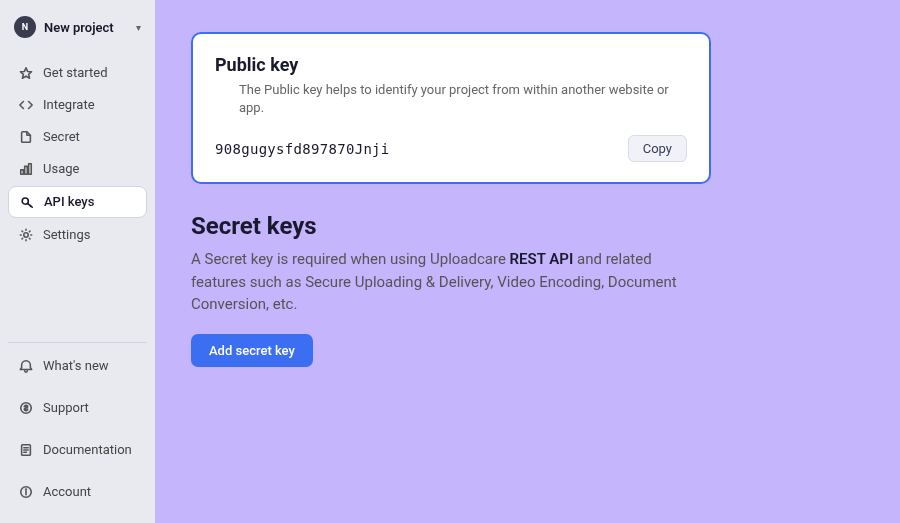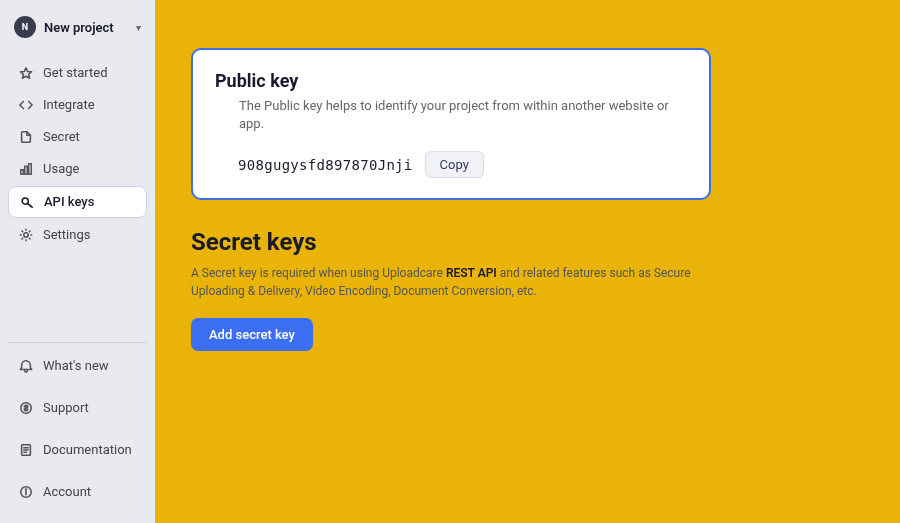--- a/index.html
+++ b/index.html
@@ -108,22 +108,22 @@
     .sidebar-bottom {
       display: flex;
       flex-direction: column;
       gap: 12px;
       padding: 0 8px 16px 8px;
     }
 
     
     .main-content {
       flex: 1;
-      background: #eab308;
-      padding: 48px 36px;
+      background: #c4b5fd;
+      padding: 32px 36px;
       overflow-y: auto;
     }
 
     
     .public-key-card {
       background: white;
       border: 2px solid #3b6ef0;
       border-radius: 10px;
       padding: 20px 22px;
       margin-bottom: 28px;
@@ -141,22 +141,22 @@
       font-size: 13px;
       color: #666;
       margin-bottom: 18px;
       line-height: 1.4;
       margin-left: 24px;
     }
 
     .public-key-row {
       display: flex;
       align-items: center;
+      justify-content: space-between;
       gap: 12px;
-      margin-left: 23px;
     }
 
     .public-key-value {
       font-size: 14px;
       color: #1a1a2e;
       font-family: monospace;
       letter-spacing: 0.3px;
     }
 
     .copy-btn {
@@ -173,21 +173,21 @@
 
     
     .secret-keys-title {
       font-size: 24px;
       font-weight: 700;
       color: #1a1a2e;
       margin-bottom: 8px;
     }
 
     .secret-keys-desc {
-      font-size: 12px;
+      font-size: 15px;
       color: #555;
       margin-bottom: 18px;
       line-height: 1.5;
       max-width: 500px;
     }
 
     .secret-keys-desc .highlight {
       font-weight: 600;
       color: #1a1a2e;
     }

